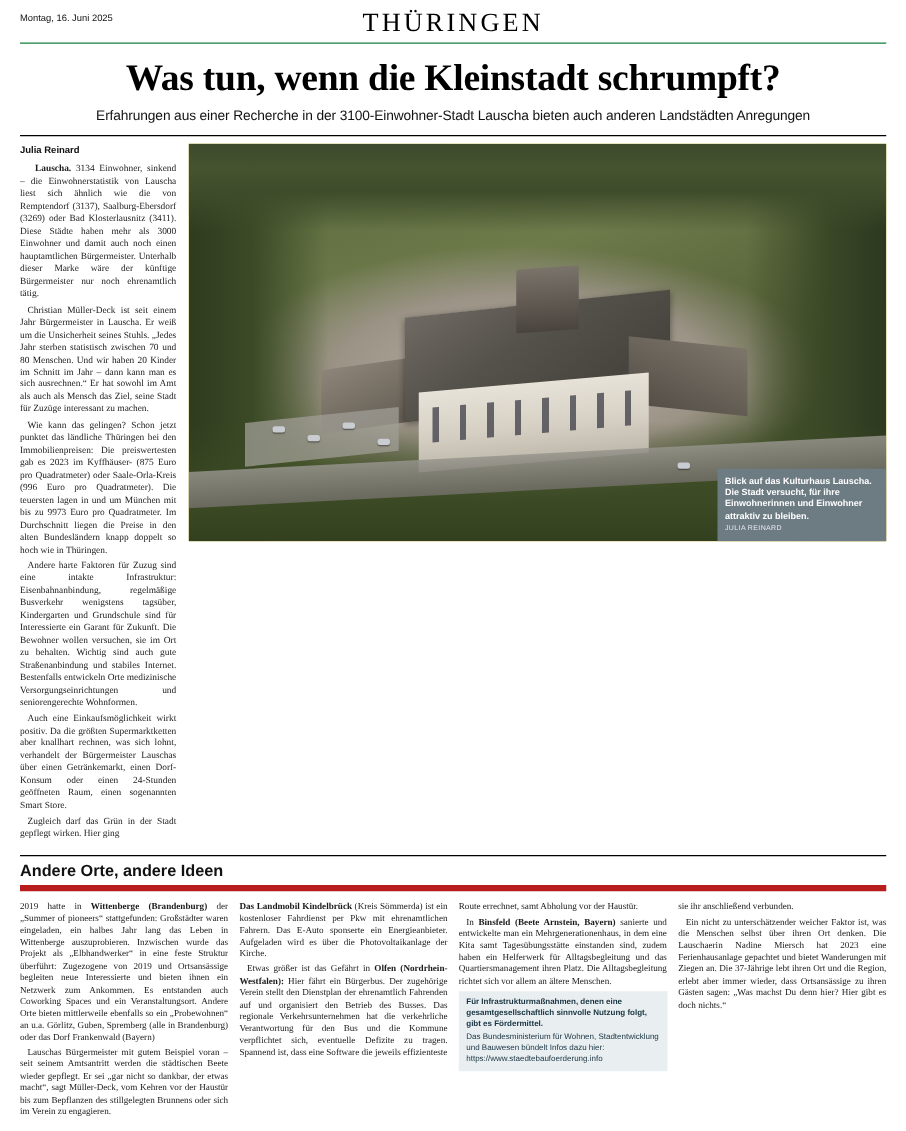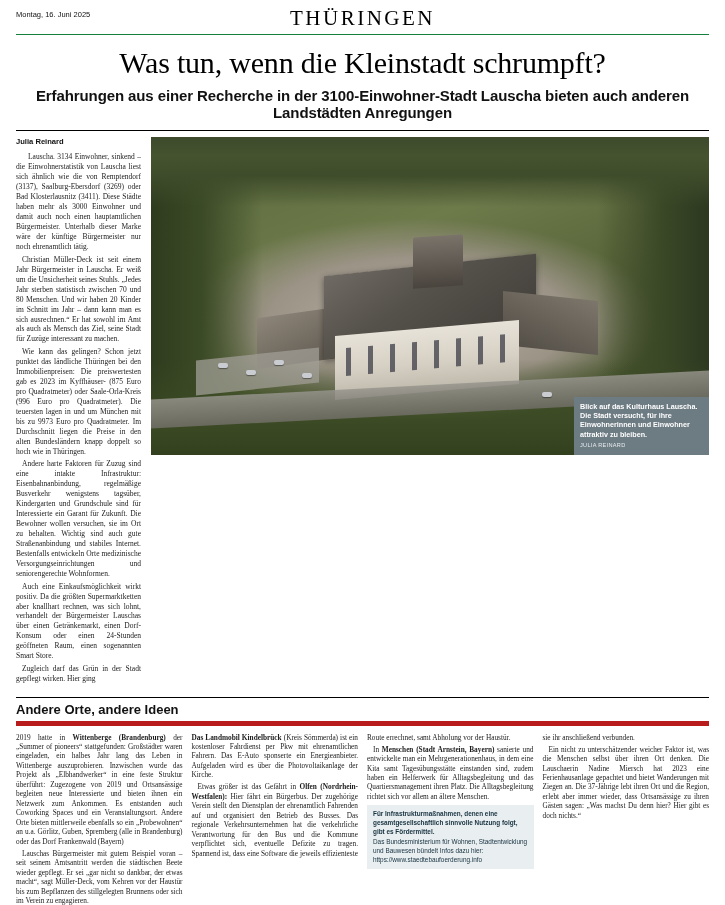--- a/index.html
+++ b/index.html
@@ -48,31 +48,31 @@
     color: #000;
   }
   
   .headline-wrap {
     margin: 12px 16px 0 16px;
     text-align: center;
   }
   h1.headline {
     font-family: "Liberation Serif", serif;
     font-size: 30px;
-    font-weight: normal;
+    font-weight: bold;
     margin: 0;
     letter-spacing: -0.2px;
     line-height: 1.08;
     color: #000;
   }
   .subhead {
     margin: 8px 0 0 0;
     font-family: "Liberation Sans", sans-serif;
-    font-size: 15px;
-    font-weight: bold;
+    font-size: 11px;
+    font-weight: normal;
     color: #111;
     letter-spacing: -0.1px;
   }
   .rule-under-head {
     margin: 9px 16px 0 16px;
     border-bottom: 1px solid #000;
   }
   
   .top-area {
     margin: 6px 16px 0 16px;
@@ -97,21 +97,21 @@
     text-align: justify;
     color: #1a1a1a;
     hyphens: auto;
   }
   .bodytext p {
     margin: 0 0 0.35em 0;
     text-indent: 0;
   }
   .bodytext p + p { text-indent: 6px; }
   .dateline {
-    font-weight: normal;
+    font-weight: bold;
     padding-left: 12px;
   }
   
   .photo-wrap {
     position: relative;
     flex: 1 1 auto;
     height: 318px;
     overflow: hidden;
     background: #fde047;
   }
@@ -346,21 +346,21 @@
       </div>
       <div class="col">
         <div class="bodytext">
           <p><span class="subhead-inline">Das Landmobil Kindelbrück</span> (Kreis Sömmerda) ist ein kostenloser Fahrdienst per Pkw mit ehrenamtlichen Fahrern. Das E-Auto sponserte ein Energieanbieter. Aufgeladen wird es über die Photovoltaikanlage der Kirche.</p>
           <p>Etwas größer ist das Gefährt in <span class="subhead-inline">Olfen (Nordrhein-Westfalen):</span> Hier fährt ein Bürgerbus. Der zugehörige Verein stellt den Dienstplan der ehrenamtlich Fahrenden auf und organisiert den Betrieb des Busses. Das regionale Verkehrsunternehmen hat die verkehrliche Verantwortung für den Bus und die Kommune verpflichtet sich, eventuelle Defizite zu tragen. Spannend ist, dass eine Software die jeweils effizienteste</p>
         </div>
       </div>
       <div class="col">
         <div class="bodytext">
           <p>Route errechnet, samt Abholung vor der Haustür.</p>
-          <p>In <span class="subhead-inline">Menschen (Stadt Arnstein, Bayern)</span> sanierte und entwickelte man ein Mehrgenerationenhaus, in dem eine Kita samt Tagesübungsstätte einstanden sind, zudem haben ein Helferwerk für Alltagsbegleitung und das Quartiersmanagement ihren Platz. Die Alltagsbegleitung richtet sich vor allem an ältere Menschen.</p>
+          <p>In <span class="subhead-inline">Binsfeld (Beete Arnstein, Bayern)</span> sanierte und entwickelte man ein Mehrgenerationenhaus, in dem eine Kita samt Tagesübungsstätte einstanden sind, zudem haben ein Helferwerk für Alltagsbegleitung und das Quartiersmanagement ihren Platz. Die Alltagsbegleitung richtet sich vor allem an ältere Menschen.</p>
           <div class="infobox"><span class="ib-title">Für Infrastrukturmaßnahmen, denen eine gesamtgesellschaftlich sinnvolle Nutzung folgt, gibt es Fördermittel.</span><span>Das Bundesministerium für Wohnen, Stadtentwicklung und Bauwesen bündelt Infos dazu hier: https://www.staedtebaufoerderung.info</span></div>
         </div>
       </div>
       <div class="col">
         <div class="bodytext">
           <p>sie ihr anschließend verbunden.</p>
           <p>Ein nicht zu unterschätzender weicher Faktor ist, was die Menschen selbst über ihren Ort denken. Die Lauschaerin Nadine Miersch hat 2023 eine Ferienhausanlage gepachtet und bietet Wanderungen mit Ziegen an. Die 37-Jährige lebt ihren Ort und die Region, erlebt aber immer wieder, dass Ortsansässige zu ihren Gästen sagen: „Was machst Du denn hier? Hier gibt es doch nichts.“</p>
         </div>
       </div>
     </div>

